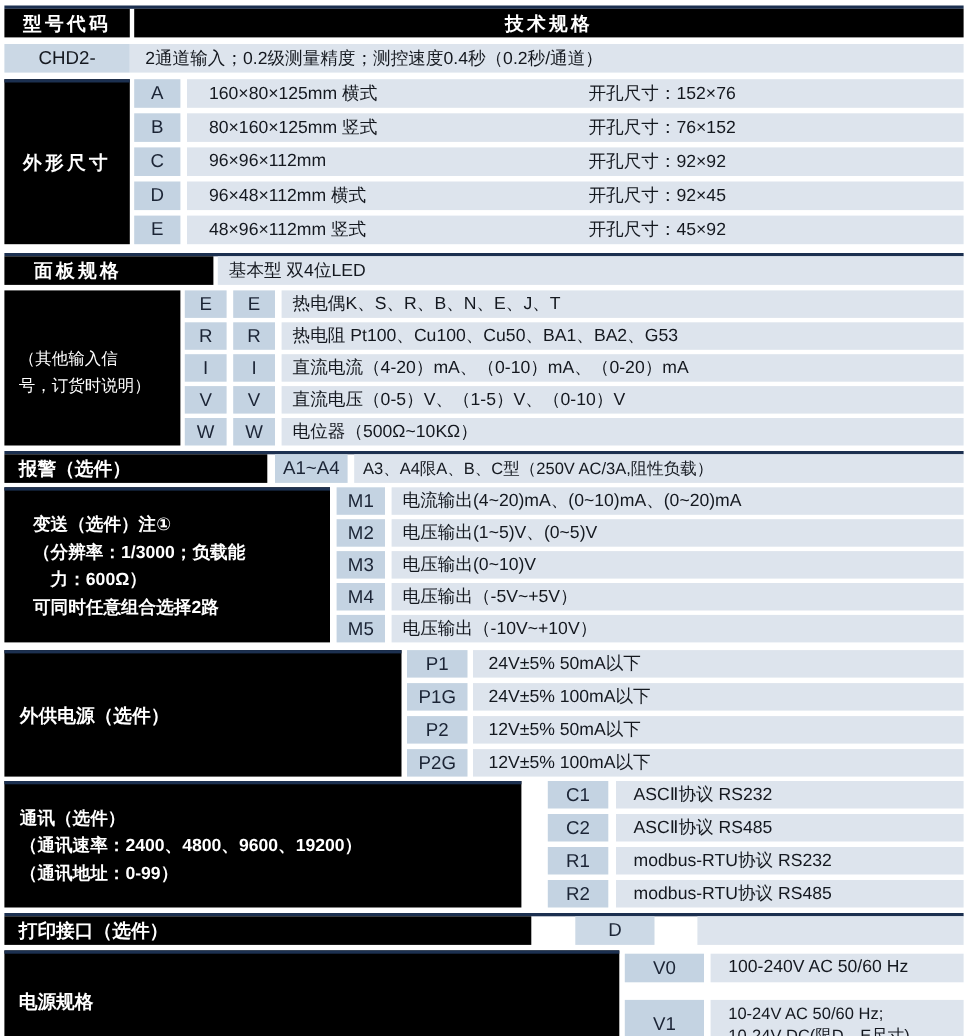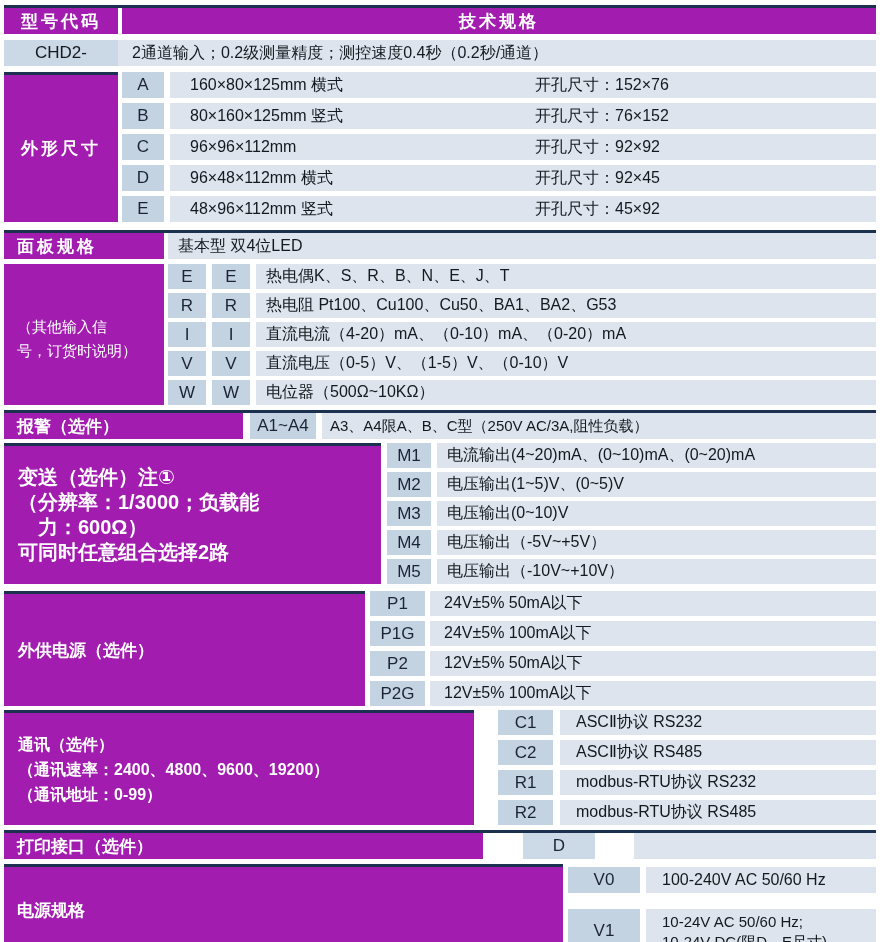--- a/index.html
+++ b/index.html
@@ -1,21 +1,21 @@
 <!DOCTYPE html>
 <html><head>
 <meta charset="utf-8">
 <style>
   html,body{margin:0;padding:0;background:#ffffff;}
   body{font-family:"Liberation Sans","DejaVu Sans",sans-serif;color:#14181f;}
   .sheet{position:relative;width:880px;height:942px;box-sizing:border-box;
          padding:5px 4px 0 4px;background:#fff;overflow:hidden;}
   .band{display:flex;align-items:stretch;}
   .cell{box-sizing:border-box;}
-  .dark{background:#a21caf;color:#ffffff;}
+  .dark{background:#000000;color:#ffffff;}
   .navy-top{border-top:3px solid #1c3050;}
   .code{background:#c4d3e2;text-align:center;color:#1b2435;}
   .lite{background:#dde4ed;}
   .rows{flex:1;display:flex;flex-direction:column;}
   .row{display:flex;}
   .vcenter{display:flex;align-items:center;}
   .pre{white-space:pre-line;}
   .lbl-lg{font-weight:bold;font-size:17px;letter-spacing:3px;}
   .lbl{font-weight:bold;font-size:17px;}
   .txt{font-size:16px;}
@@ -36,21 +36,21 @@
   .dims-label{width:114px;margin-right:4px;justify-content:center;}
   .dims-rows{gap:5px;}
   .dim-row{height:26px;}
   .dim-code{width:42px;margin-right:6px;}
   .dim-content{flex:1;}
   .dim-size{width:345px;padding-left:20px;}
   .dim-cutout{flex:1;}
 
   
   .panel-band{margin-bottom:5px;border-top:3px solid #1c3050;}
-  .panel-left{width:160px;height:26px;margin-right:4px;padding-left:13px;}
+  .panel-left{width:190px;height:26px;margin-right:4px;padding-left:27px;}
   .panel-right{flex:1;height:26px;padding-left:10px;}
 
   
   .inputs-band{margin-bottom:5px;}
   .inputs-label{width:160px;margin-right:4px;flex-direction:column;justify-content:center;
                 padding-left:13px;}
   .inputs-main{font-weight:bold;font-size:16px;line-height:24px;}
   .inputs-note{font-size:15px;line-height:24px;margin-top:8px;}
   .inputs-rows{gap:4px;}
   .in-row{height:25px;}
@@ -58,22 +58,22 @@
   .in-content{flex:1;padding-left:10px;}
 
   
   .alarm-band{margin-bottom:4px;border-top:3px solid #1c3050;}
   .alarm-left{width:239px;height:26px;margin-right:7px;padding-left:13px;}
   .alarm-code{width:66px;height:26px;margin-right:6px;}
   .alarm-content{flex:1;height:26px;padding-left:8px;font-size:15px;}
 
   
   .tx-band{margin-bottom:7px;}
-  .tx-label{width:377px;margin-right:6px;flex-direction:column;justify-content:center;
-            padding-left:14px;font-size:20px;font-weight:bold;line-height:25px;}
+  .tx-label{width:296px;margin-right:6px;flex-direction:column;justify-content:center;
+            padding-left:26px;font-size:16px;font-weight:bold;line-height:25px;}
   .tx-rows{gap:4px;}
   .tx-row{height:25px;}
   .tx-code{width:44px;margin-right:6px;}
   .tx-content{flex:1;padding-left:10px;}
 
   
   .ep-band{margin-bottom:4px;}
   .ep-label{width:361px;margin-right:5px;padding-left:14px;align-items:center;}
   .ep-rows{gap:5px;}
   .ep-row{height:25px;}

